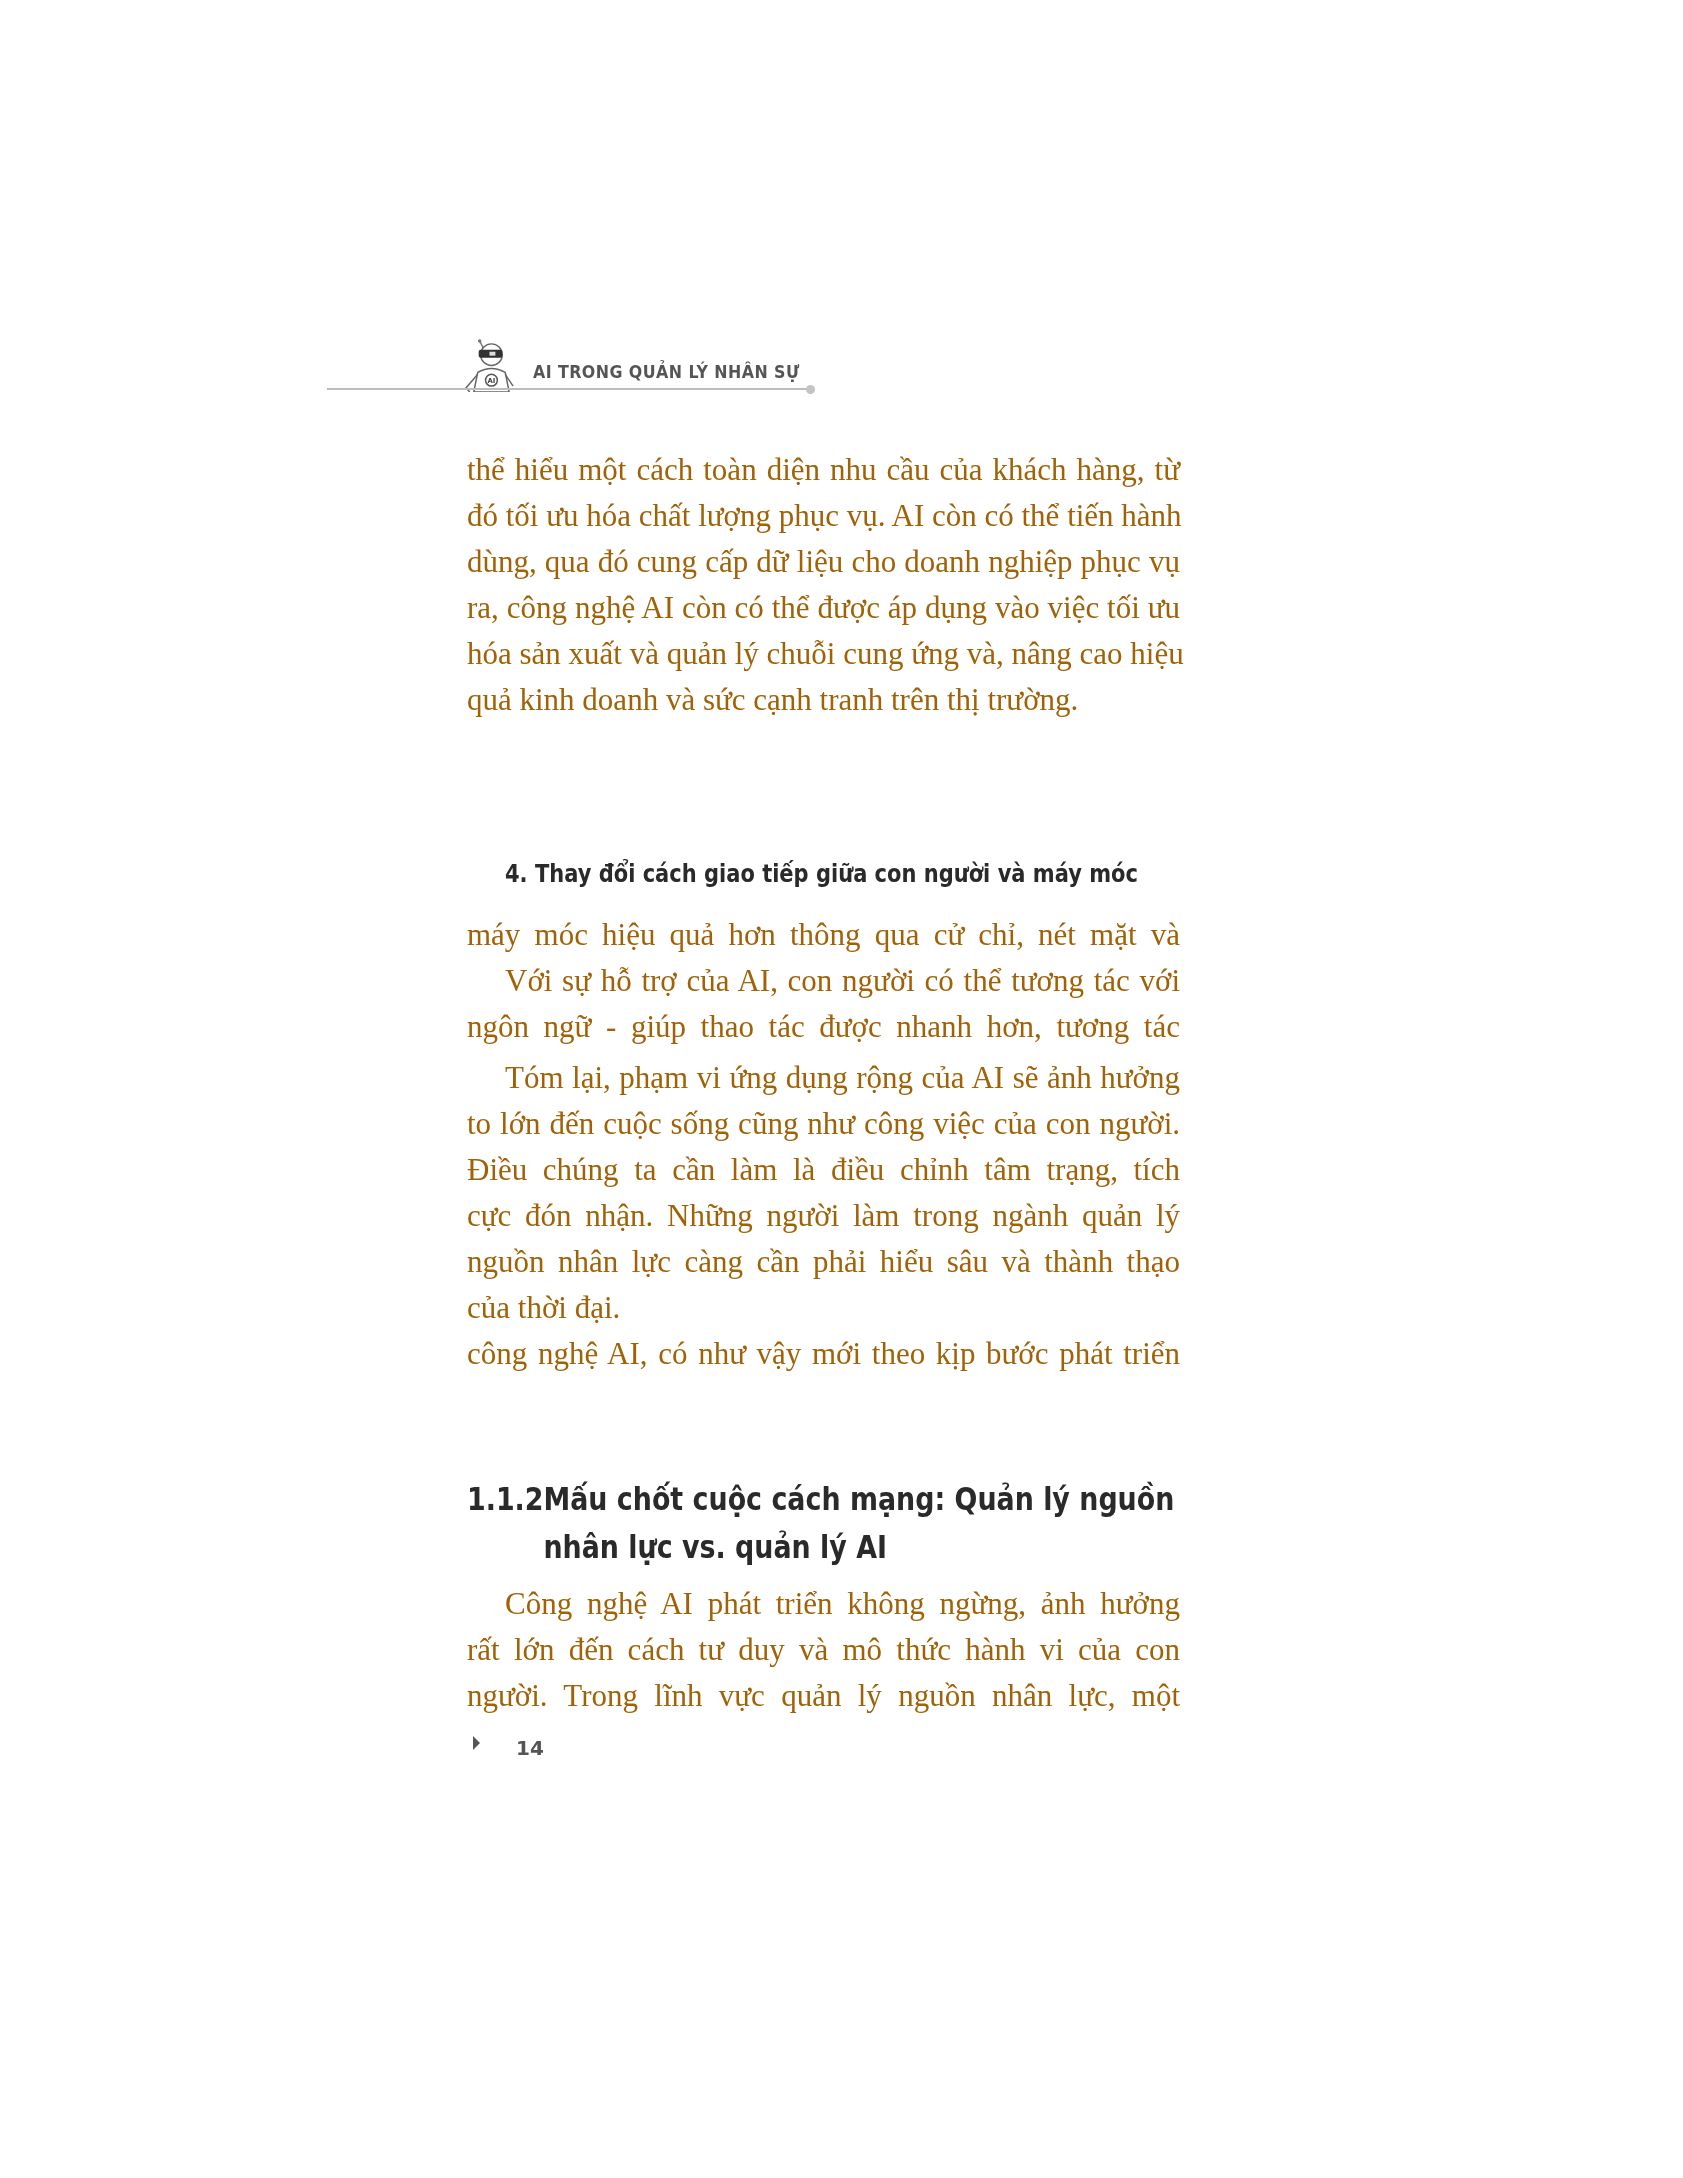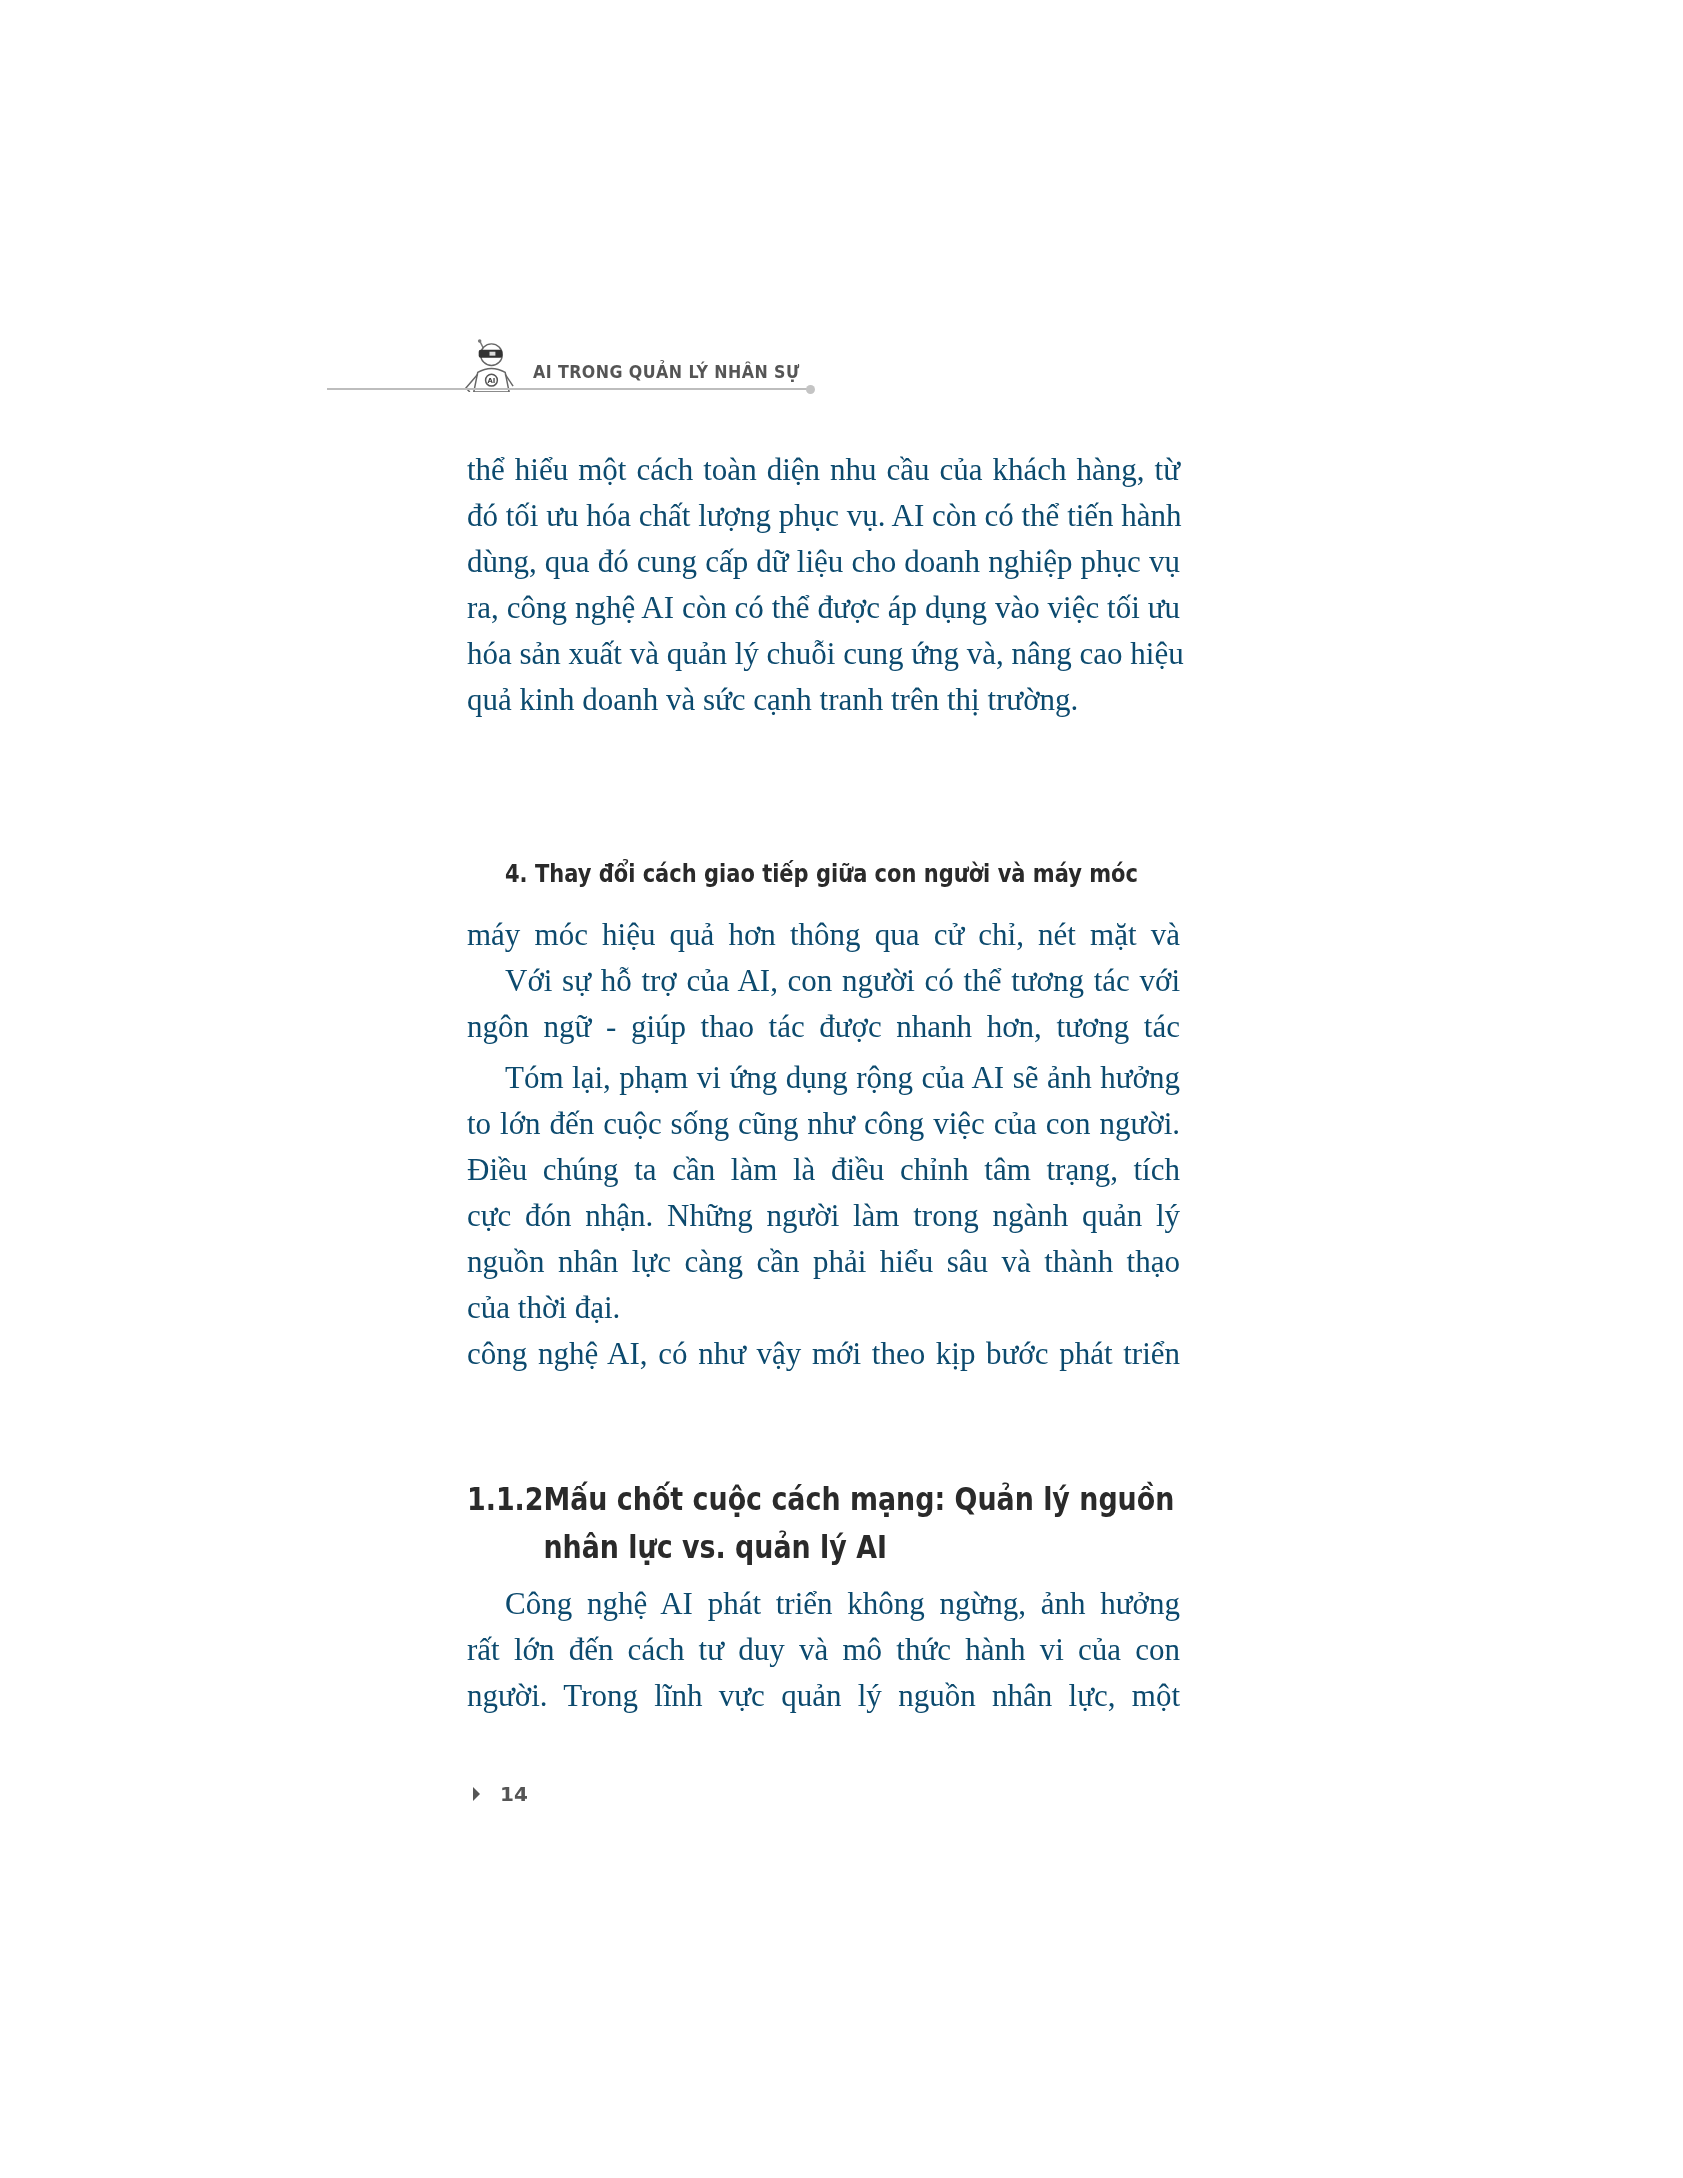--- a/index.html
+++ b/index.html
@@ -55,21 +55,21 @@
       letter-spacing: 0.5px;
       color: #555555;
       transform: scaleX(0.88);
       transform-origin: left center;
       white-space: nowrap;
     }
     .body-text {
       font-family: "Liberation Serif", serif;
       font-size: 31px;
       line-height: 46px;
-      color: #0c4a6e;
+      color: #a16207;
       text-align: justify;
     }
     .block {
       position: absolute;
       left: 467px;
       width: 713px;
     }
     .line {
       display: block;
       text-align: justify;
@@ -111,24 +111,24 @@
       display: inline-block;
       width: 91px;
     }
     .section-heading .cont {
       padding-left: 91px;
       display: block;
     }
     .footer {
       position: absolute;
       left: 473px;
-      top: 1782px;
+      top: 1736px;
       height: 24px;
       display: flex;
-      align-items: center;
+      gap: 16px;
     }
     .footer-arrow {
       width: 0;
       height: 0;
       border-top: 7px solid transparent;
       border-bottom: 7px solid transparent;
       border-left: 7px solid #555555;
       margin-right: 20px;
     }
     .page-number {

